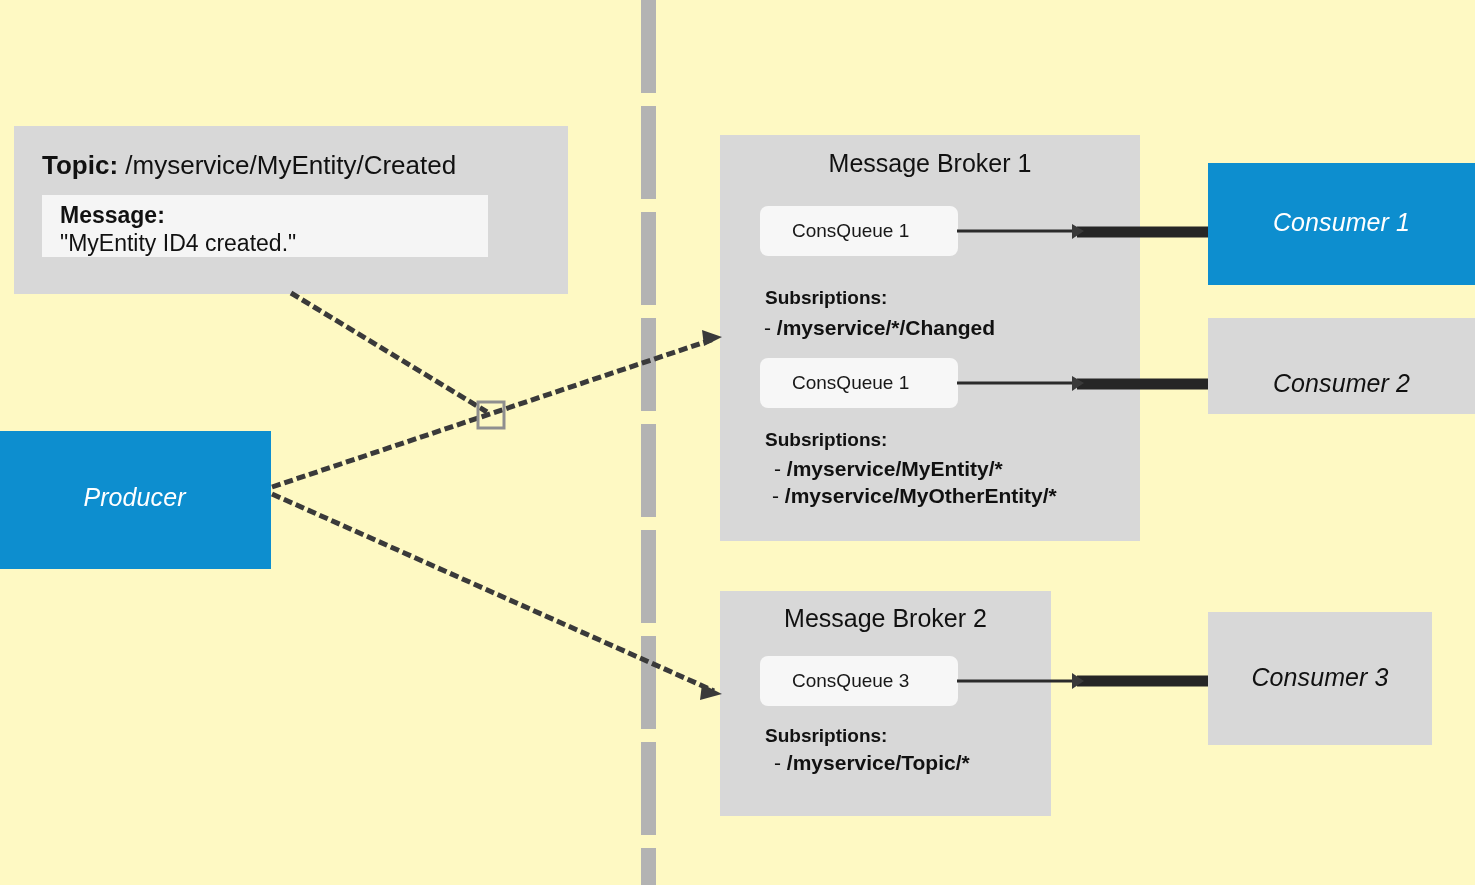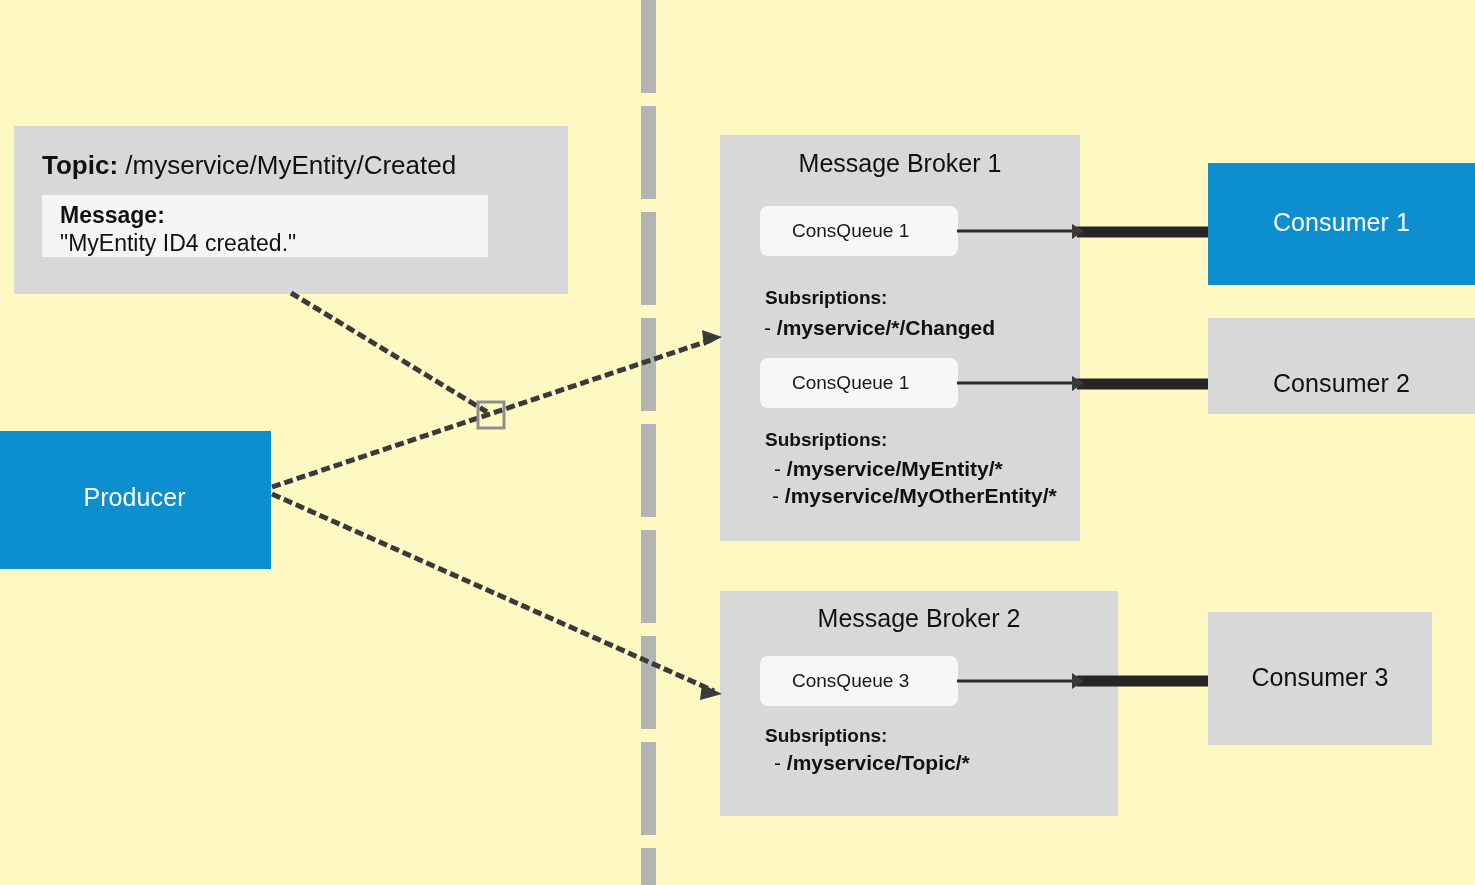--- a/index.html
+++ b/index.html
@@ -29,20 +29,21 @@
   }
   .box-label {
     position: absolute;
     left: 0;
     right: 0;
     text-align: center;
     color: #111111;
     font-size: 25px;
     font-weight: 400;
     letter-spacing: 0.1px;
+    font-style: italic;
   }
   .box.blue .box-label {
     color: #ffffff;
   }
 
   
   #topic-card {
     position: absolute;
     left: 14px;
     top: 126px;
@@ -196,21 +197,21 @@
     <div id="message-card">
       <div class="mk">Message:</div>
       <div class="mv">"MyEntity ID4 created."</div>
     </div>
   </div>
 
   <div class="box blue" style="left:-2px; top:431px; width:273px; height:138px;">
     <div class="box-label" style="top:52px;">Producer</div>
   </div>
 
-  <div class="box" style="left:720px; top:135px; width:360px; height:406px;">
+  <div class="box" style="left:720px; top:135px; width:420px; height:406px;">
     <div class="broker-title" style="top:14px;">Message Broker 1</div>
 
     <div class="queue" style="left:40px; top:71px; width:198px; height:50px;">
       <span class="queue-label">ConsQueue 1</span>
     </div>
     <div class="subs-head" style="left:45px; top:152px;">Subsriptions:</div>
     <div class="subs-item" style="left:44px; top:181px;">
       <span class="dash">-</span>
       <span class="path">/myservice/*/Changed</span>
     </div>
@@ -222,21 +223,21 @@
     <div class="subs-item" style="left:54px; top:322px;">
       <span class="dash">-</span>
       <span class="path">/myservice/MyEntity/*</span>
     </div>
     <div class="subs-item" style="left:52px; top:349px;">
       <span class="dash">-</span>
       <span class="path">/myservice/MyOtherEntity/*</span>
     </div>
   </div>
 
-  <div class="box" style="left:720px; top:591px; width:398px; height:225px;">
+  <div class="box" style="left:720px; top:591px; width:331px; height:225px;">
     <div class="broker-title" style="top:13px;">Message Broker 2</div>
 
     <div class="queue" style="left:40px; top:65px; width:198px; height:50px;">
       <span class="queue-label">ConsQueue 3</span>
     </div>
     <div class="subs-head" style="left:45px; top:134px;">Subsriptions:</div>
     <div class="subs-item" style="left:54px; top:160px;">
       <span class="dash">-</span>
       <span class="path">/myservice/Topic/*</span>
     </div>

